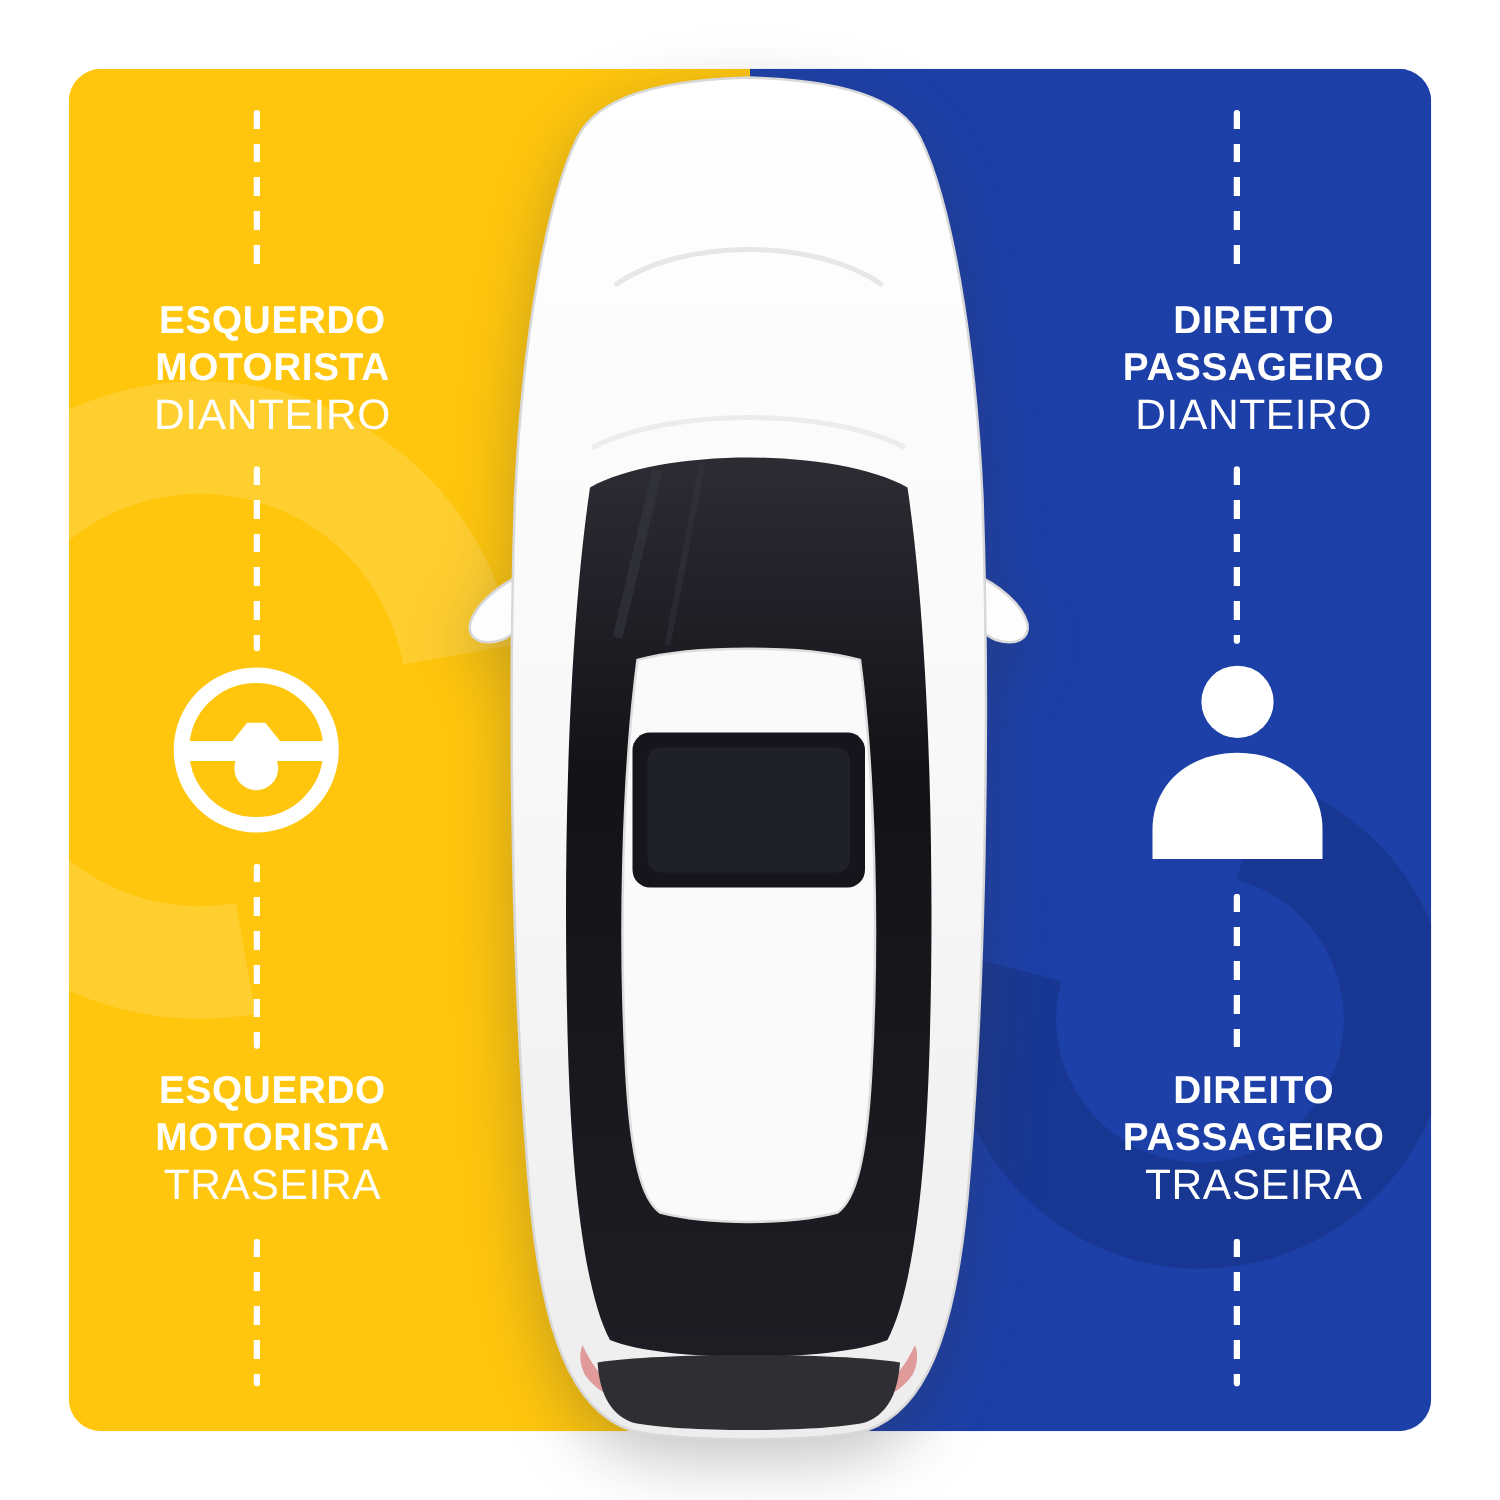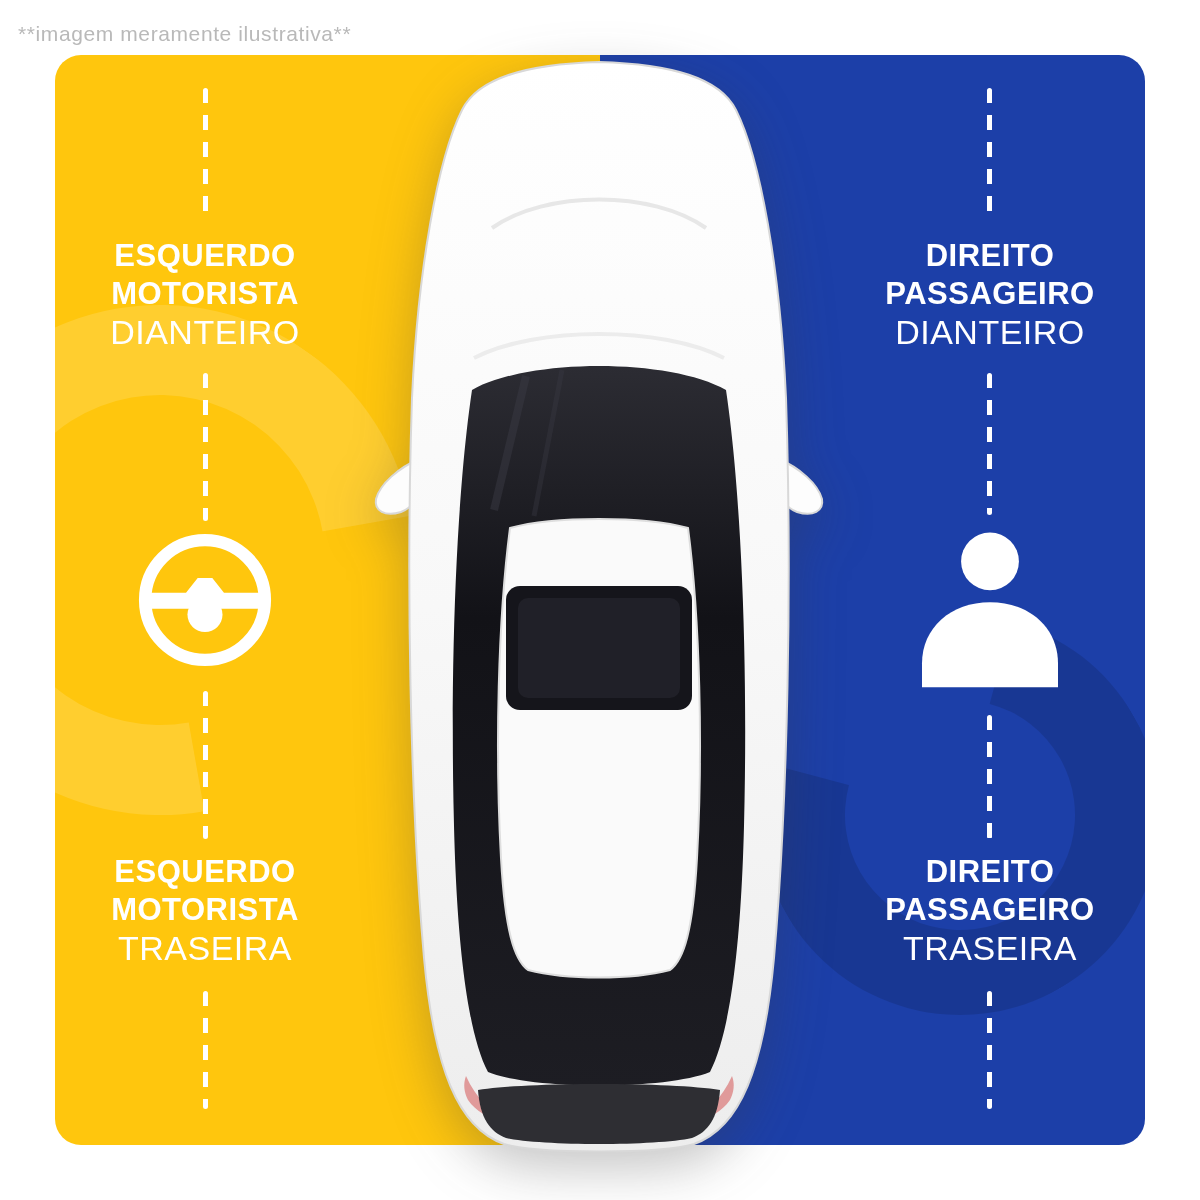--- a/index.html
+++ b/index.html
@@ -27,35 +27,34 @@
   }
   .wm-right{
     left:160px;top:560px;width:230px;height:230px;
     border:85px solid rgba(0,0,0,0.12);border-top-color:transparent;
     transform:rotate(-30deg);
   }
   .dash{
     position:absolute;width:5px;border-radius:3px;
     background:repeating-linear-gradient(to bottom,#ffffff 0 15px,transparent 15px 27px);
   }
-  .col-label{position:absolute;width:300px;text-align:center;color:#ffffff;}
+  .col-label{position:absolute;width:300px;text-align:center;color:#ffffff;margin-left:13px;}
   .col-label .b{font-size:31px;font-weight:800;line-height:38px;letter-spacing:0.5px;}
   .col-label .r{font-size:34px;font-weight:400;line-height:38px;letter-spacing:0.5px;}
   .icon-wrap{position:absolute;}
   .car{
     position:absolute;left:366px;top:58px;width:466px;height:1100px;
     filter:drop-shadow(0 16px 26px rgba(60,60,60,0.30));
   }
 </style>
 </head>
 <body>
 
 <div class="canvas">
 
-  <div class="disclaimer">**imagem meramente ilustrativa**</div>
 
   <div class="panel-wrap">
 
     <div class="half left">
       <div class="watermark wm-left"></div>
     </div>
     <div class="half right">
       <div class="watermark wm-right"></div>
     </div>
 

